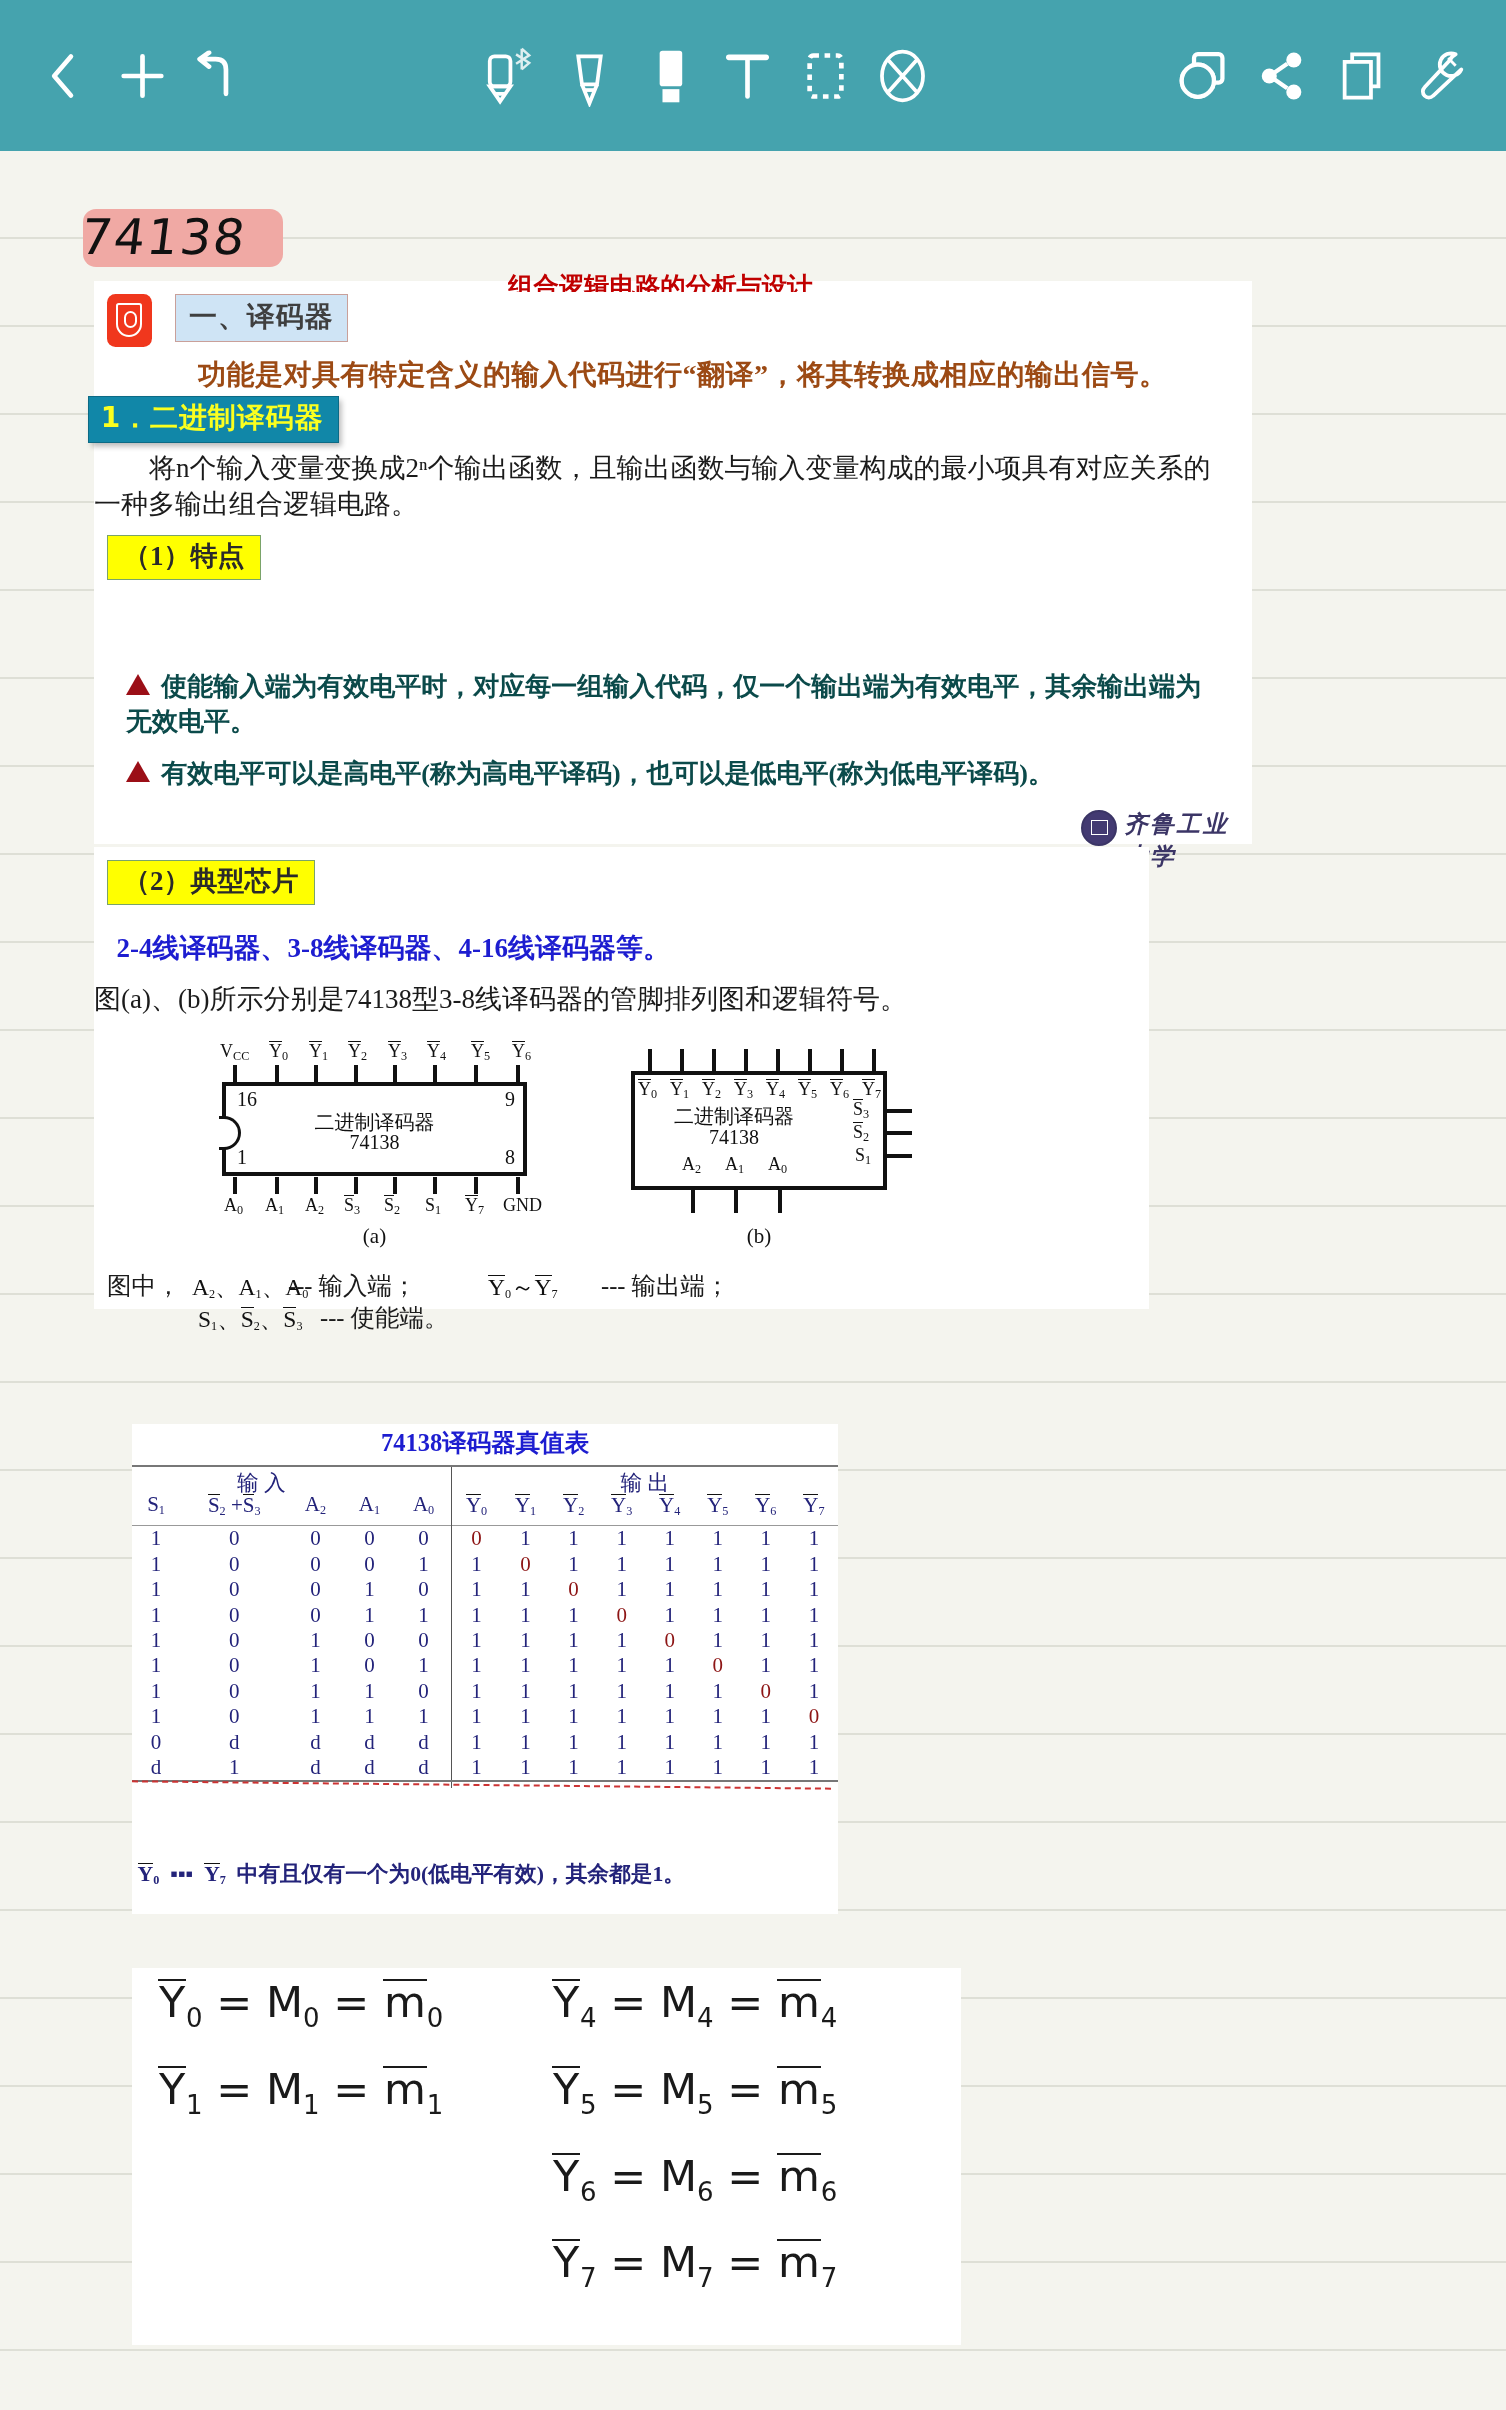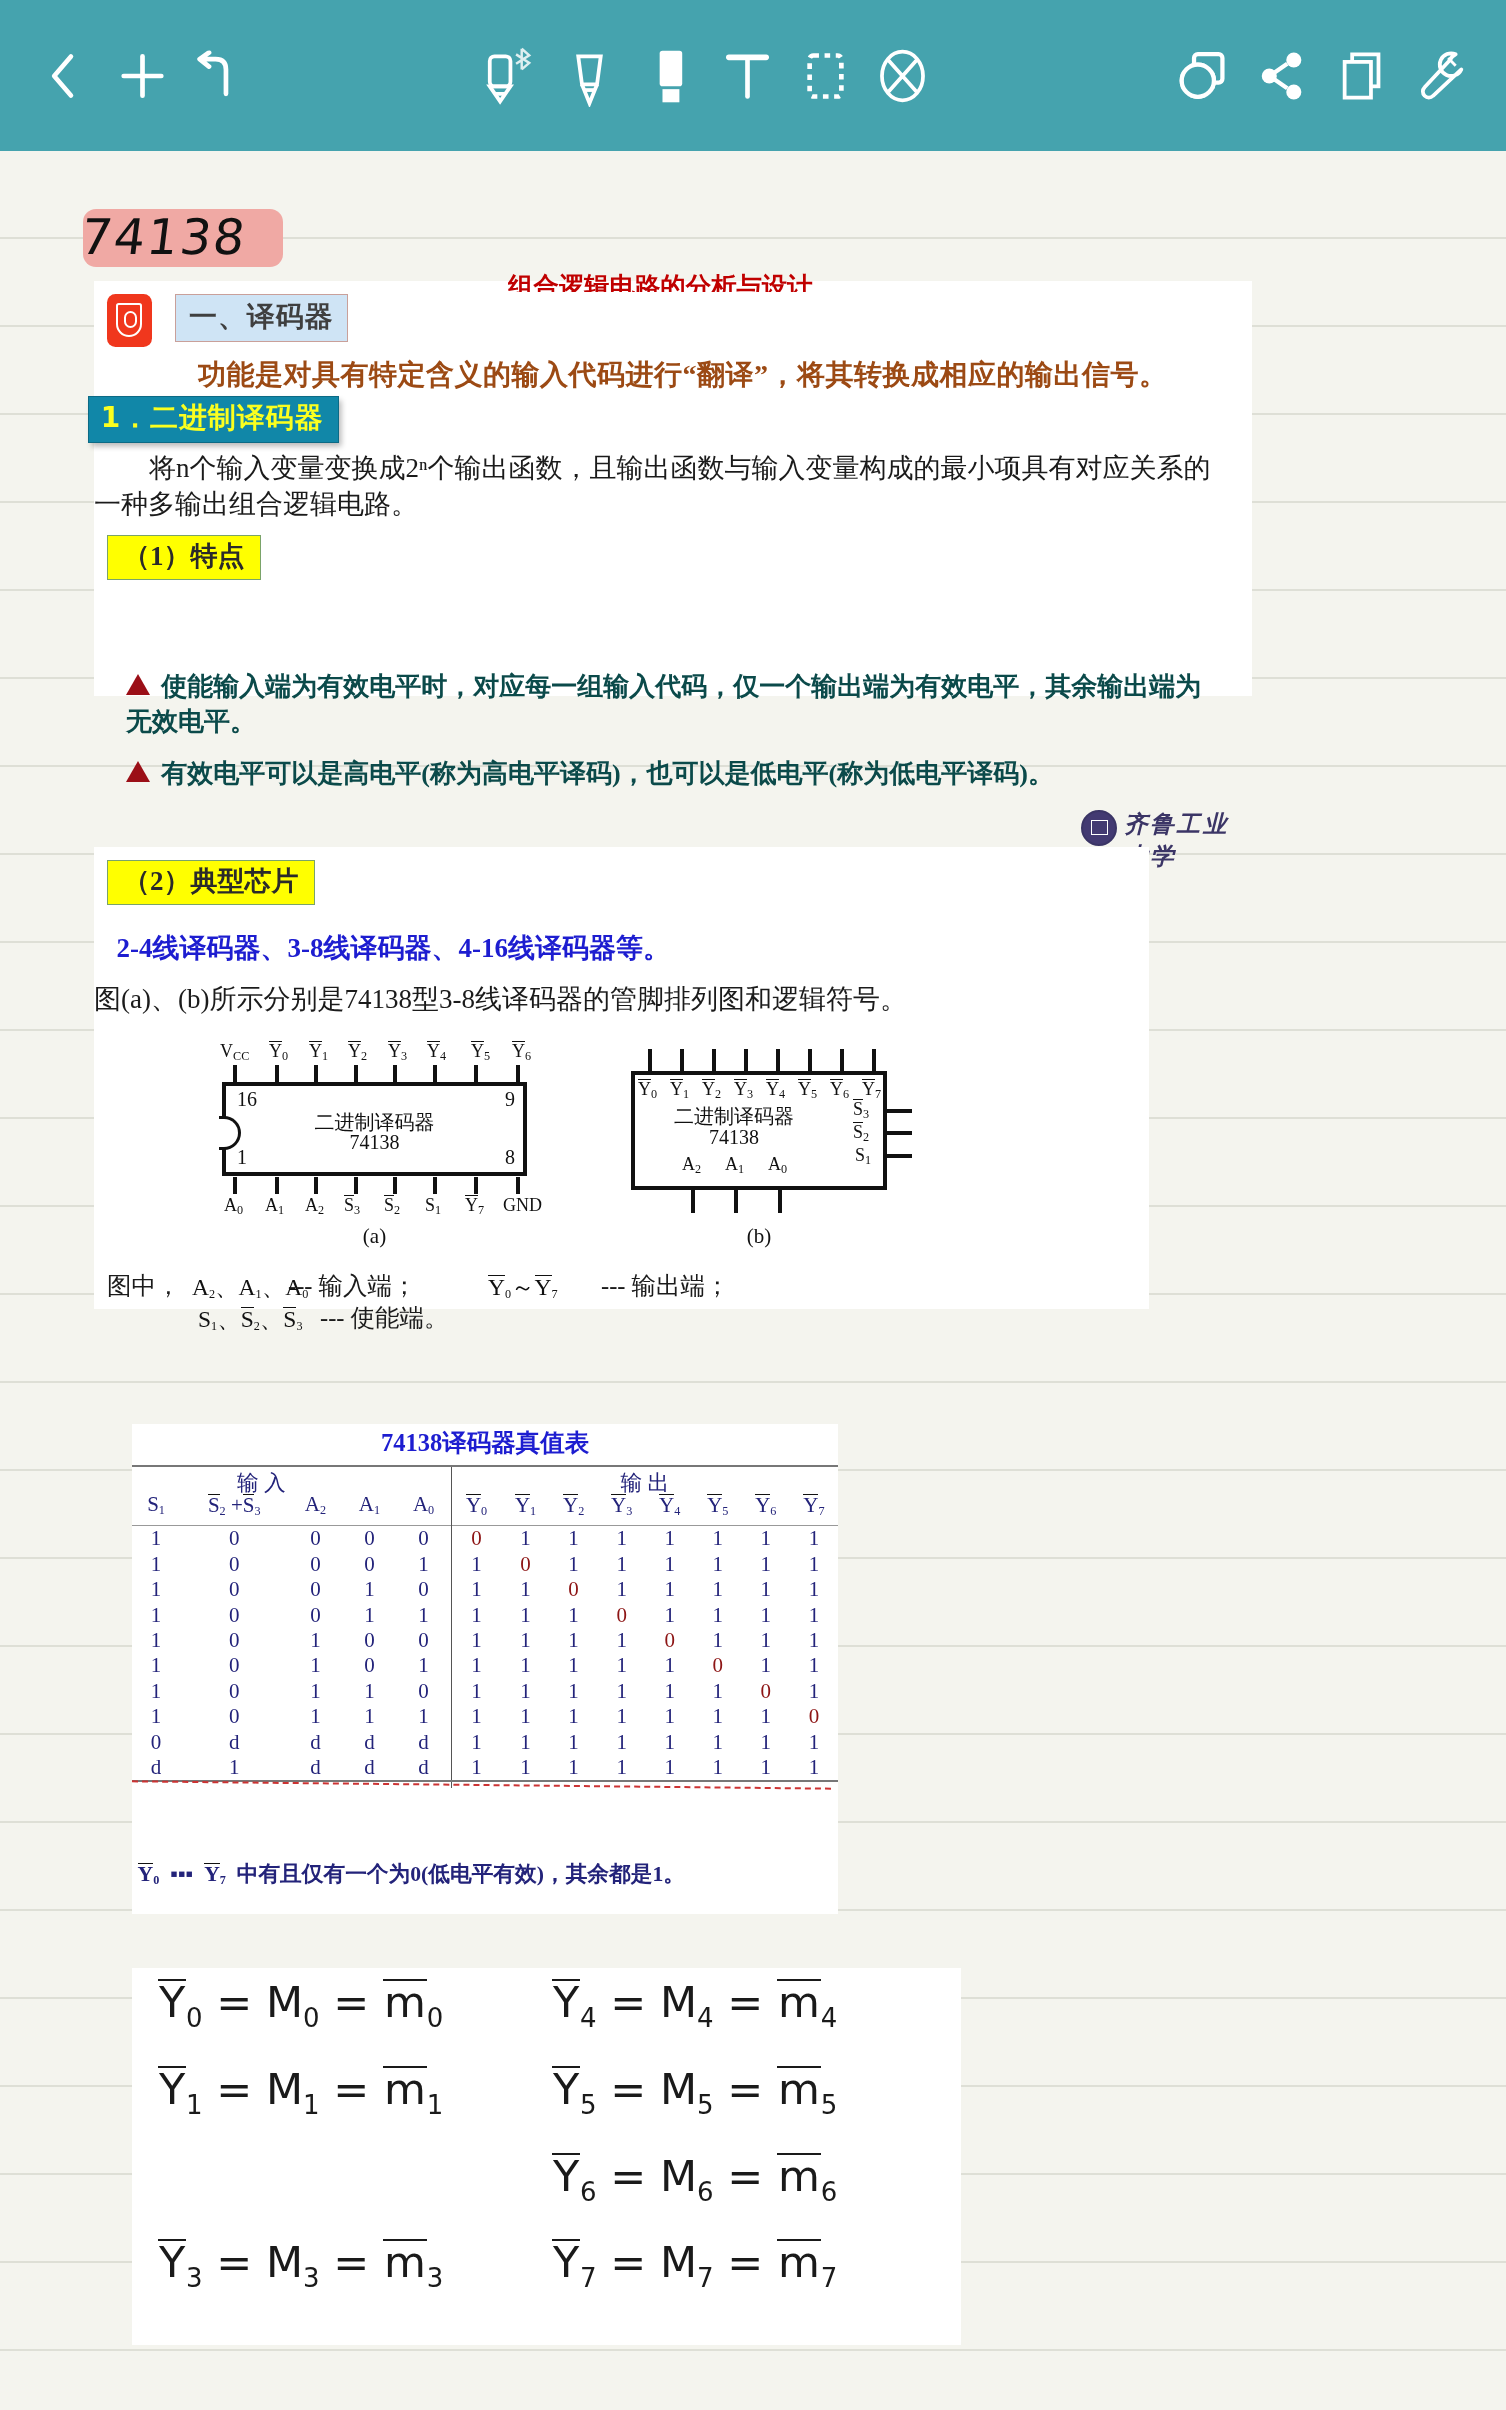--- a/index.html
+++ b/index.html
@@ -31,21 +31,21 @@
     background:#f0a9a4;border-radius:13px;
   }
   #hw{
     position:absolute;left:81px;top:200px;width:217px;height:75px;
     font-family:"DejaVu Sans",sans-serif;font-size:49px;font-weight:500;
     color:#111;letter-spacing:1.9px;
     transform:skewX(-7deg);
     line-height:75px;
   }
   
-  #slide1{left:94px;top:281px;width:1158px;height:415px;}
+  #slide1{left:94px;top:281px;width:1158px;height:563px;}
   .cut-title{
     position:absolute;left:414px;top:-11.3px;width:395px;height:22.6px;
     overflow:hidden;color:#c00000;font-weight:bold;font-size:25.4px;
     font-family:"Liberation Sans",sans-serif;white-space:nowrap;
   }
   #logo-red{
     position:absolute;left:13px;top:13px;width:45px;height:53px;
     background:#f0371d;border-radius:8.5px;
   }
   #logo-red .g{
@@ -585,21 +585,20 @@
 
   <div class="concl" style="left:5.6px;top:435px;">
     <span class="ovl">Y</span><span class="sub">0</span> &nbsp;▪▪▪&nbsp; <span class="ovl">Y</span><span class="sub">7</span> &nbsp;中有且仅有一个为0(低电平有效)，其余都是1。
   </div>
 </div>
 
 <div class="panel" id="slide4">
   <div id="fml-left" style="position: absolute; left: 26px; top: 0px; width: 377px; height: 377px;">
       <div class="fml" style="left:0px;top:9.4px;"><span class="ov">Y</span><sub>0</sub> = M<sub>0</sub> = <span class="ov">m</span><sub>0</sub></div>
       <div class="fml" style="left:0px;top:96px;"><span class="ov">Y</span><sub>1</sub> = M<sub>1</sub> = <span class="ov">m</span><sub>1</sub></div>
-      <div class="fml" style="left:0px;top:269px;"><span class="ov">Y</span><sub>3</sub> = M<sub>3</sub> = <span class="ov">m</span><sub>3</sub></div>
     </div>
   <div id="fml-right" style="position: absolute; left: 420px; top: 0px; width: 377px; height: 472px;">
       <div class="fml" style="left:0px;top:9.4px;"><span class="ov">Y</span><sub>4</sub> = M<sub>4</sub> = <span class="ov">m</span><sub>4</sub></div>
       <div class="fml" style="left:0px;top:96px;"><span class="ov">Y</span><sub>5</sub> = M<sub>5</sub> = <span class="ov">m</span><sub>5</sub></div>
       <div class="fml" style="left:0px;top:183px;"><span class="ov">Y</span><sub>6</sub> = M<sub>6</sub> = <span class="ov">m</span><sub>6</sub></div>
       <div class="fml" style="left:0px;top:269px;"><span class="ov">Y</span><sub>7</sub> = M<sub>7</sub> = <span class="ov">m</span><sub>7</sub></div>
     </div>
 </div>
 
 

